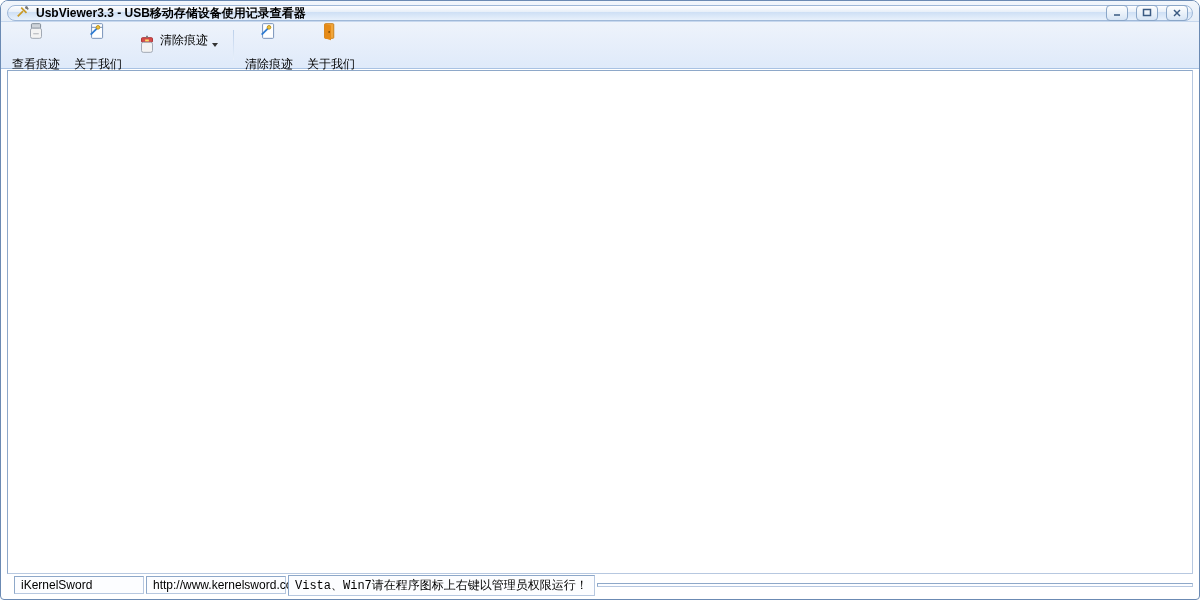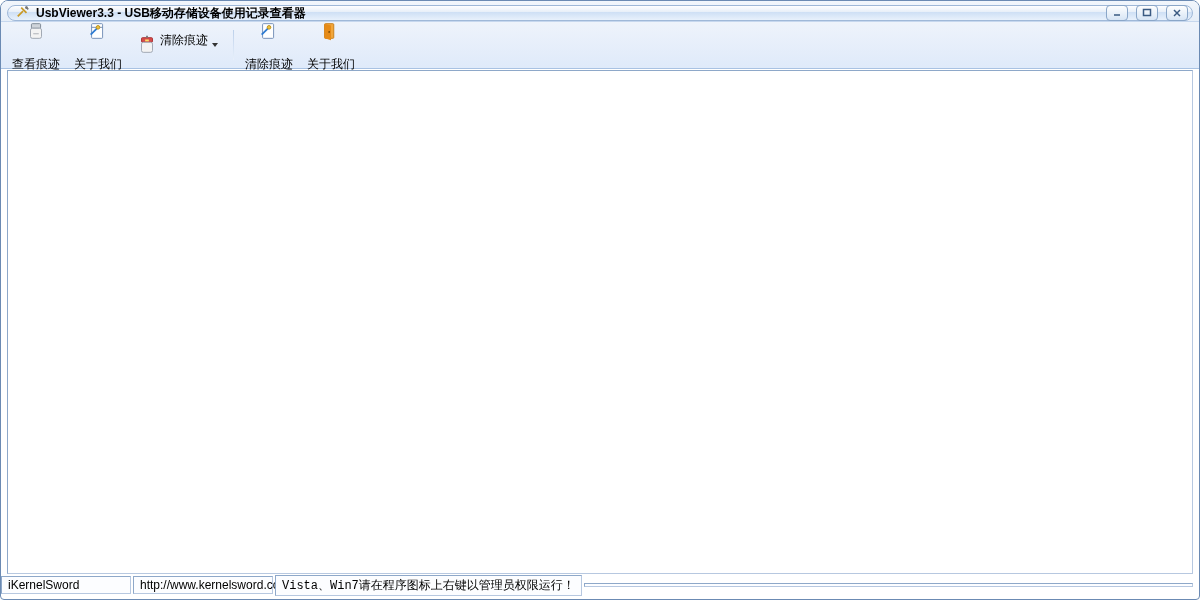--- a/index.html
+++ b/index.html
@@ -88,21 +88,21 @@
   border-top-color:#8ea8c9;
   border-left-color:#8ea8c9;
   background:#fff;
 }
 
 
 .status {
   display:flex;
   align-items:center;
   height:20px;
-  margin:1px 6px 4px 0;
+  margin:1px 6px 4px 13px;
   font-size:12px;
 }
 .status .cell {
   border:1px solid #b7c8e0;
   border-top-color:#8ea8c9;
   border-left-color:#8ea8c9;
   padding:1px 6px;
   background:#fcfdff;
   white-space:nowrap;
 }

